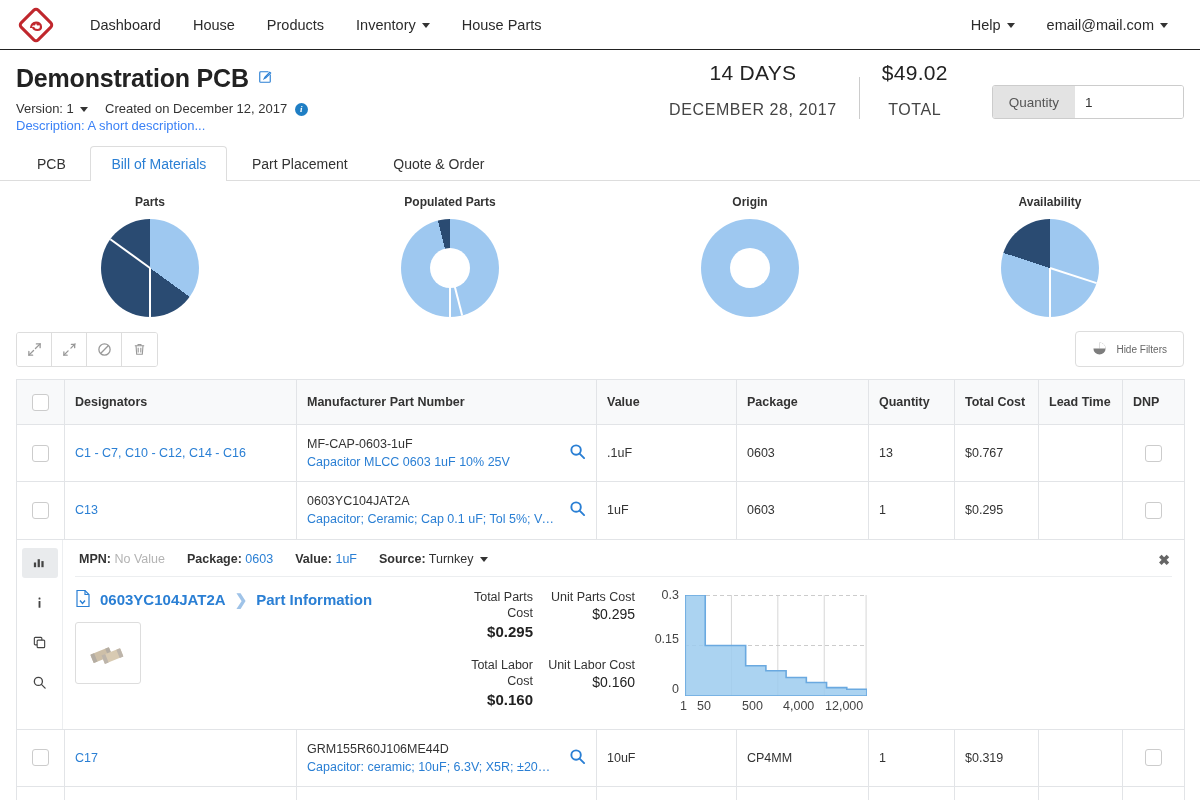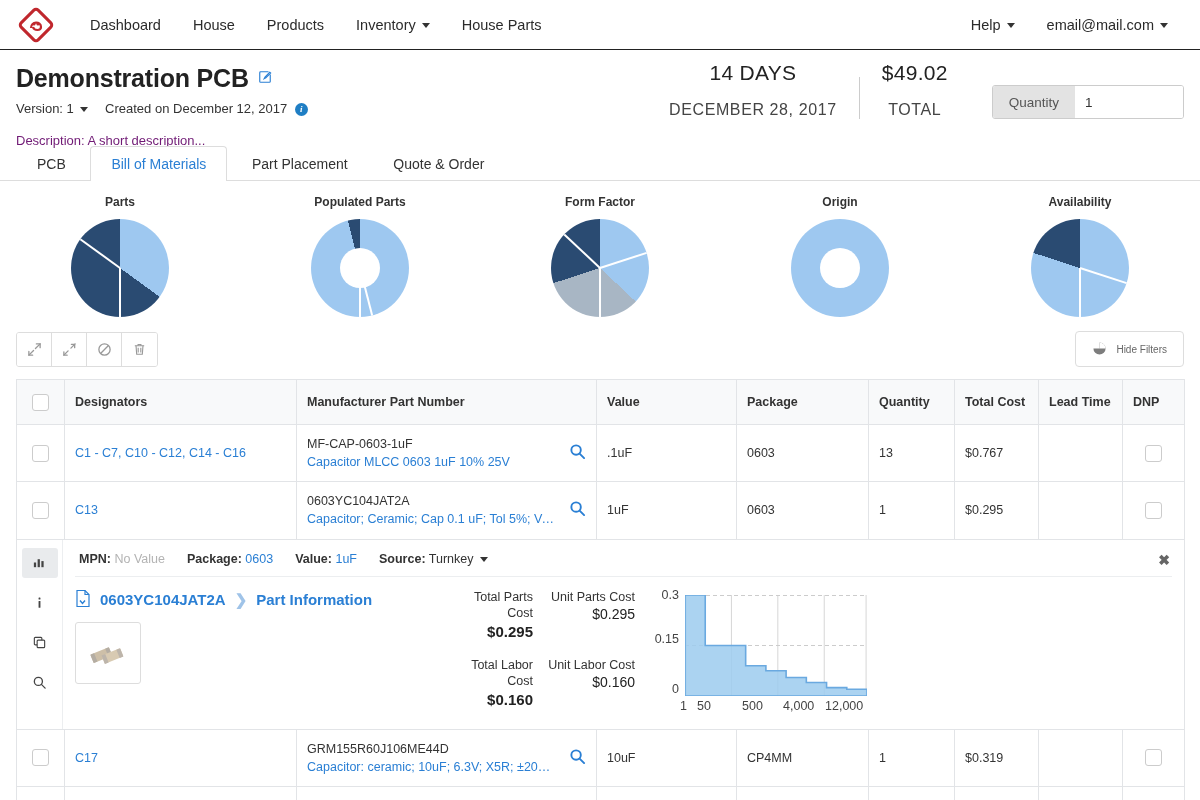--- a/index.html
+++ b/index.html
@@ -20,21 +20,21 @@
 
   
   .page-head { position:relative; padding:14px 16px 6px 16px; height:95px; }
   .title-row { display:flex; align-items:center; }
   .page-title { font-size:25px; font-weight:bold; color:#222; letter-spacing:-0.2px; }
   .edit-icon { margin-left:9px; color:#2a7fd4; font-size:13px; cursor:pointer; }
   .meta-line { margin-top:8px; font-size:13px; color:#333; }
   .meta-line .muted-sep { display:inline-block; width:10px; }
   .info-dot { display:inline-block; width:13px; height:13px; border-radius:50%; background:#1f7ec4; color:#fff; font-size:9px; font-weight:bold;
               text-align:center; line-height:13px; font-style:italic; font-family:"Liberation Serif", serif; vertical-align:1px; margin-left:4px; }
-  .desc-line { margin-top:17px; font-size:13px; color:#701a75; }
+  .desc-line { margin-top:2px; font-size:13px; color:#3b82f6; }
 
   .head-right { position:absolute; right:16px; top:40px; display:flex; align-items:flex-end; transform:translateY(-50%); }
   .stat { text-align:center; padding:0 22px; }
   .stat .big { font-size:21px; color:#222; font-weight:normal; letter-spacing:0.3px; }
   .stat .small { font-size:16px; color:#444; letter-spacing:0.6px; margin-top:16px; }
   .vdiv { width:1px; height:42px; background:#ccc; }
   .qty-group { display:flex; margin-left:22px; border:1px solid #ccc; border-radius:3px; overflow:hidden; height:34px; }
   .qty-label { background:#e3e3e3; color:#555; padding:0 16px; display:flex; align-items:center; font-size:13.5px; }
   .qty-input { border:none; outline:none; width:108px; padding:0 10px; font-size:13.5px; color:#333; font-family:inherit; background:#fff; }
 
@@ -183,28 +183,20 @@
     <div class="pie" id="pie0" style="background: conic-gradient(rgb(158, 200, 240) 0deg, rgb(158, 200, 240) 126deg, rgb(42, 75, 114) 126deg, rgb(42, 75, 114) 360deg);">
         <div style="position: absolute; left: 50%; top: 50%; width: 2px; height: 50%; background: rgb(255, 255, 255); transform-origin: center top; transform: translateX(-50%) rotate(126deg);"></div>
         <div style="position: absolute; left: 50%; top: 50%; width: 2px; height: 50%; background: rgb(255, 255, 255); transform-origin: center top; transform: translateX(-50%) rotate(360deg);"></div>
       </div>
   </div>
   <div class="chart-cell">
     <div class="chart-title">Populated Parts</div>
     <div class="pie" id="pie1" style="background: conic-gradient(rgb(158, 200, 240) 0deg, rgb(158, 200, 240) 345.6deg, rgb(42, 75, 114) 345.6deg, rgb(42, 75, 114) 360deg);">
         <span class="hole"></span>
         <div style="position: absolute; left: 50%; top: 50%; width: 2px; height: 50%; background: rgb(255, 255, 255); transform-origin: center top; transform: translateX(-50%) rotate(345.6deg);"></div>
-        <div style="position: absolute; left: 50%; top: 50%; width: 2px; height: 50%; background: rgb(255, 255, 255); transform-origin: center top; transform: translateX(-50%) rotate(360deg);"></div>
-      </div>
-  </div>
-  <div class="chart-cell">
-    <div class="chart-title">Form Factor</div>
-    <div class="pie" id="pie2" style="background: conic-gradient(rgb(158, 200, 240) 0deg, rgb(158, 200, 240) 133.2deg, rgb(168, 182, 196) 133.2deg, rgb(168, 182, 196) 252deg, rgb(42, 75, 114) 252deg, rgb(42, 75, 114) 360deg);">
-        <div style="position: absolute; left: 50%; top: 50%; width: 2px; height: 50%; background: rgb(255, 255, 255); transform-origin: center top; transform: translateX(-50%) rotate(133.2deg);"></div>
-        <div style="position: absolute; left: 50%; top: 50%; width: 2px; height: 50%; background: rgb(255, 255, 255); transform-origin: center top; transform: translateX(-50%) rotate(252deg);"></div>
         <div style="position: absolute; left: 50%; top: 50%; width: 2px; height: 50%; background: rgb(255, 255, 255); transform-origin: center top; transform: translateX(-50%) rotate(360deg);"></div>
       </div>
   </div>
   <div class="chart-cell">
     <div class="chart-title">Origin</div>
     <div class="pie" id="pie3" style="background: conic-gradient(rgb(158, 200, 240) 0deg, rgb(158, 200, 240) 360deg);">
         <span class="hole"></span>
       </div>
   </div>
   <div class="chart-cell">

